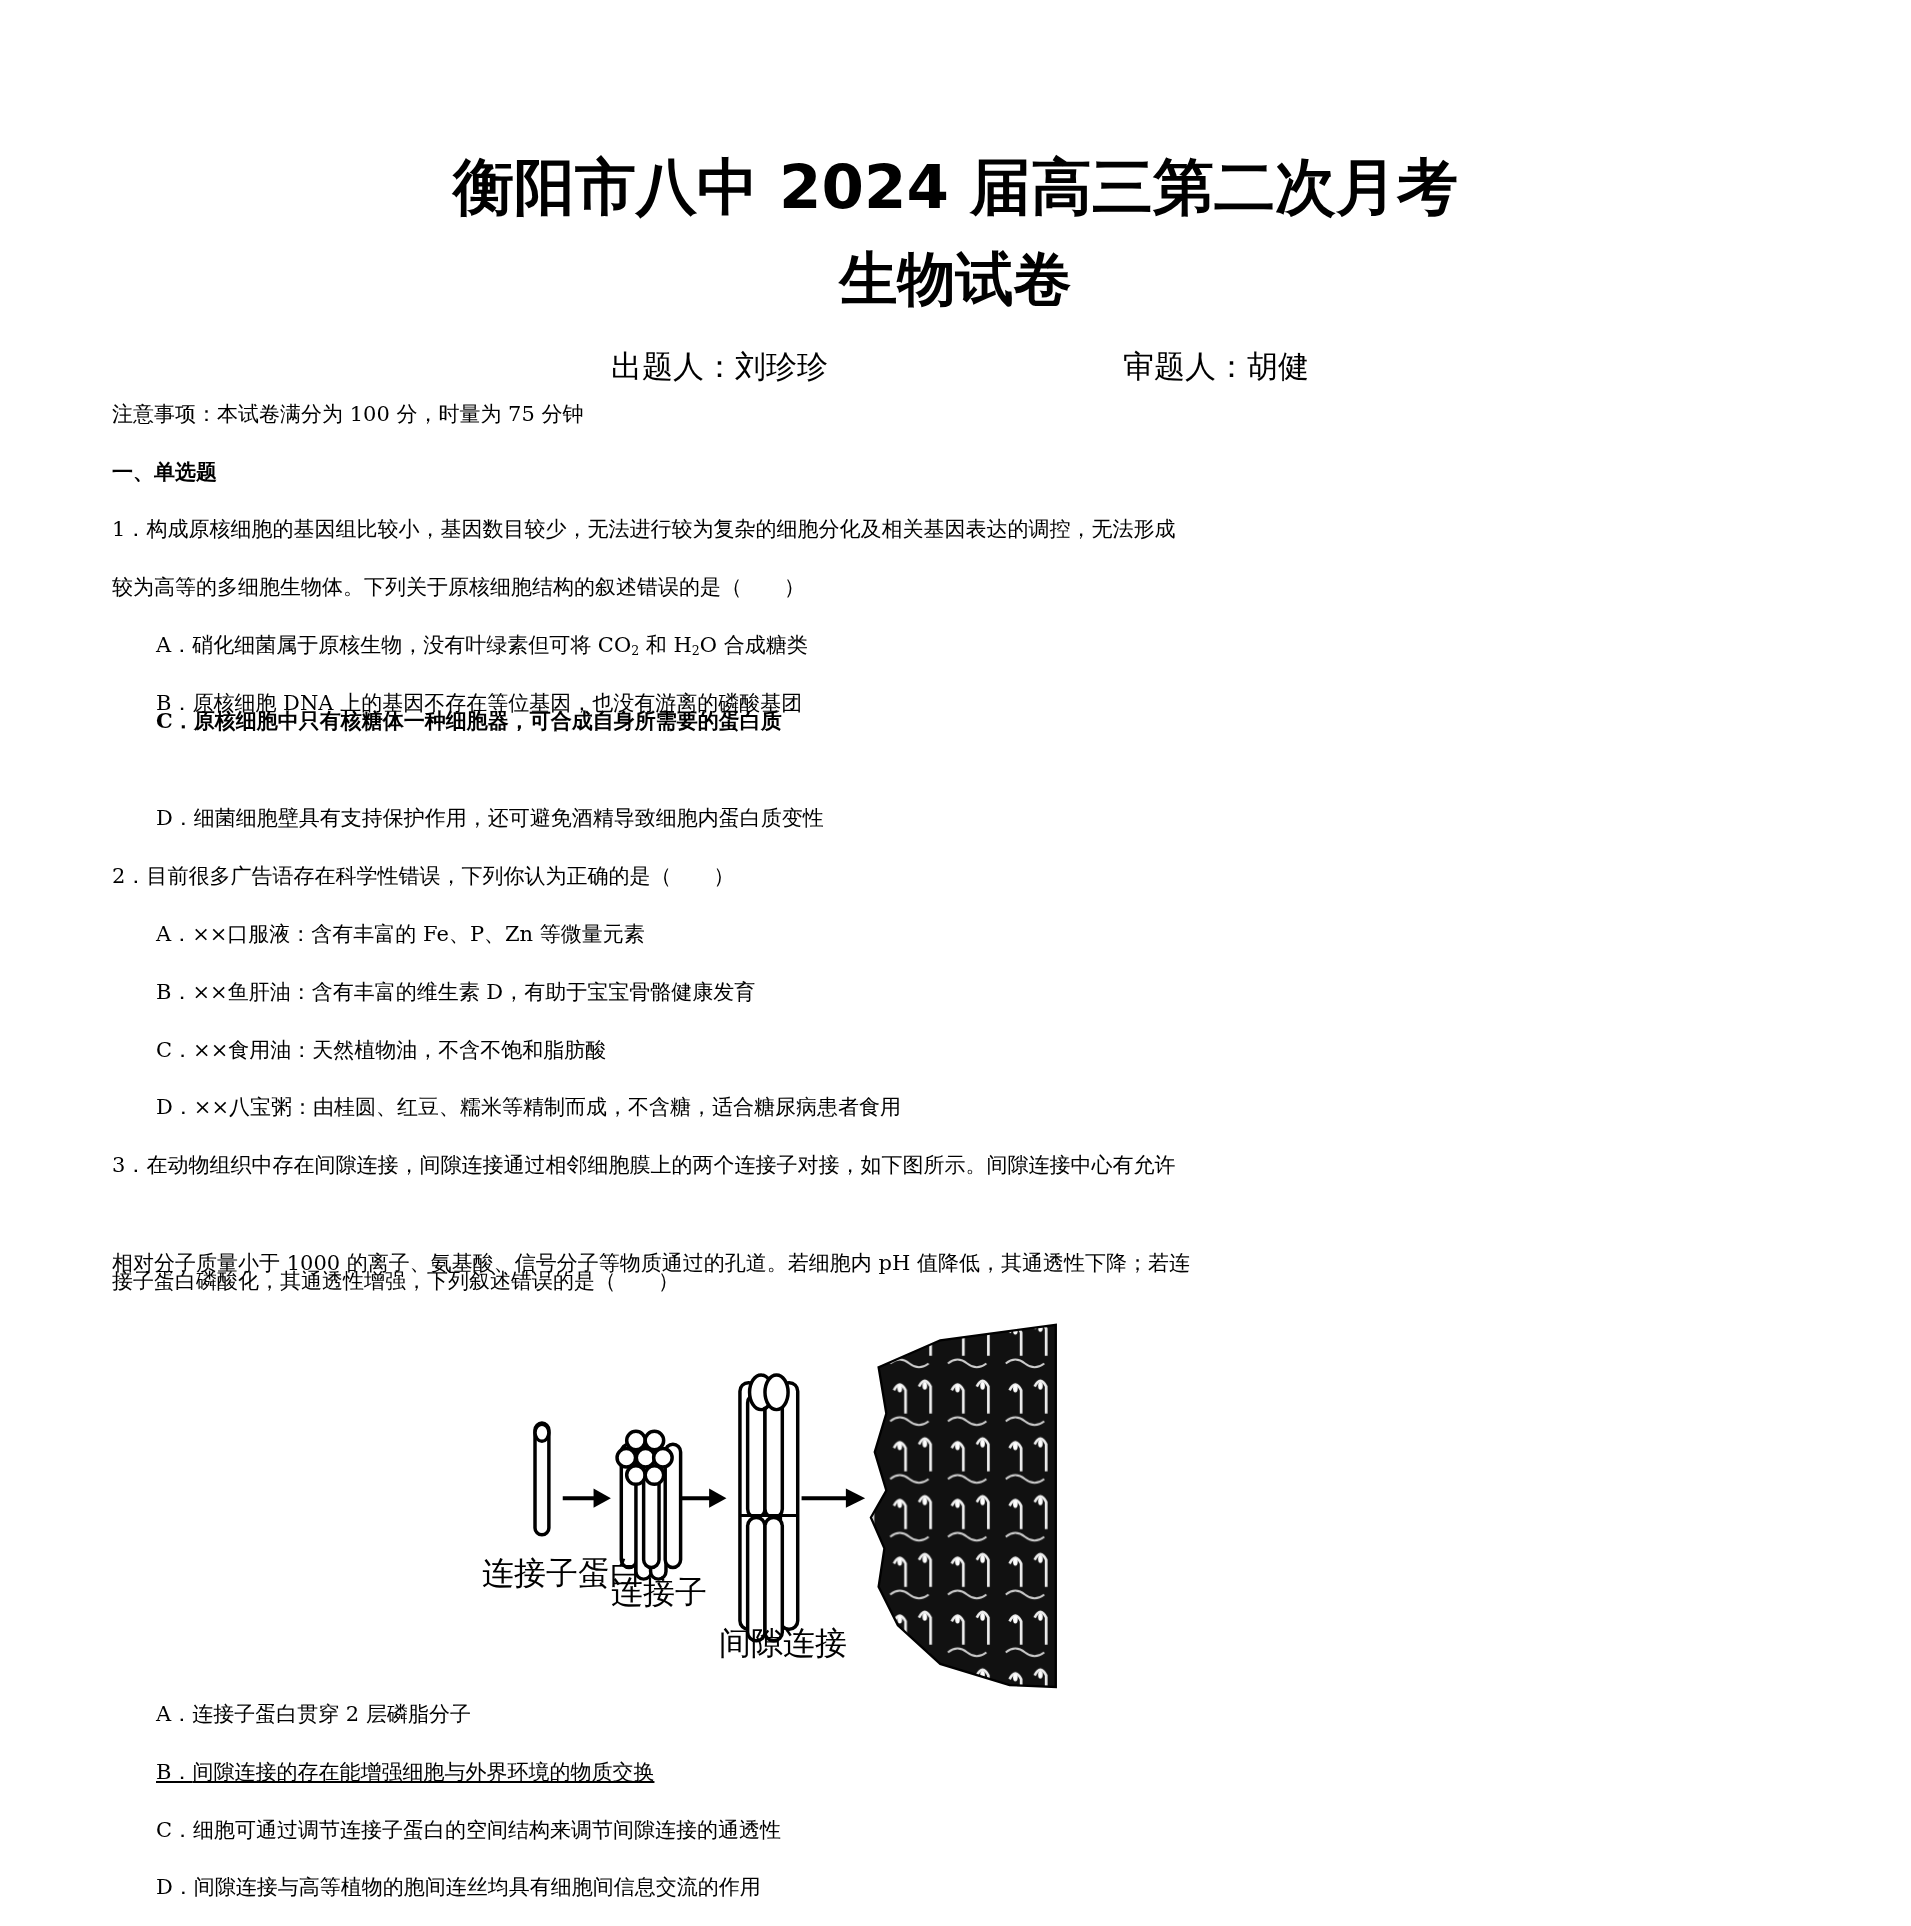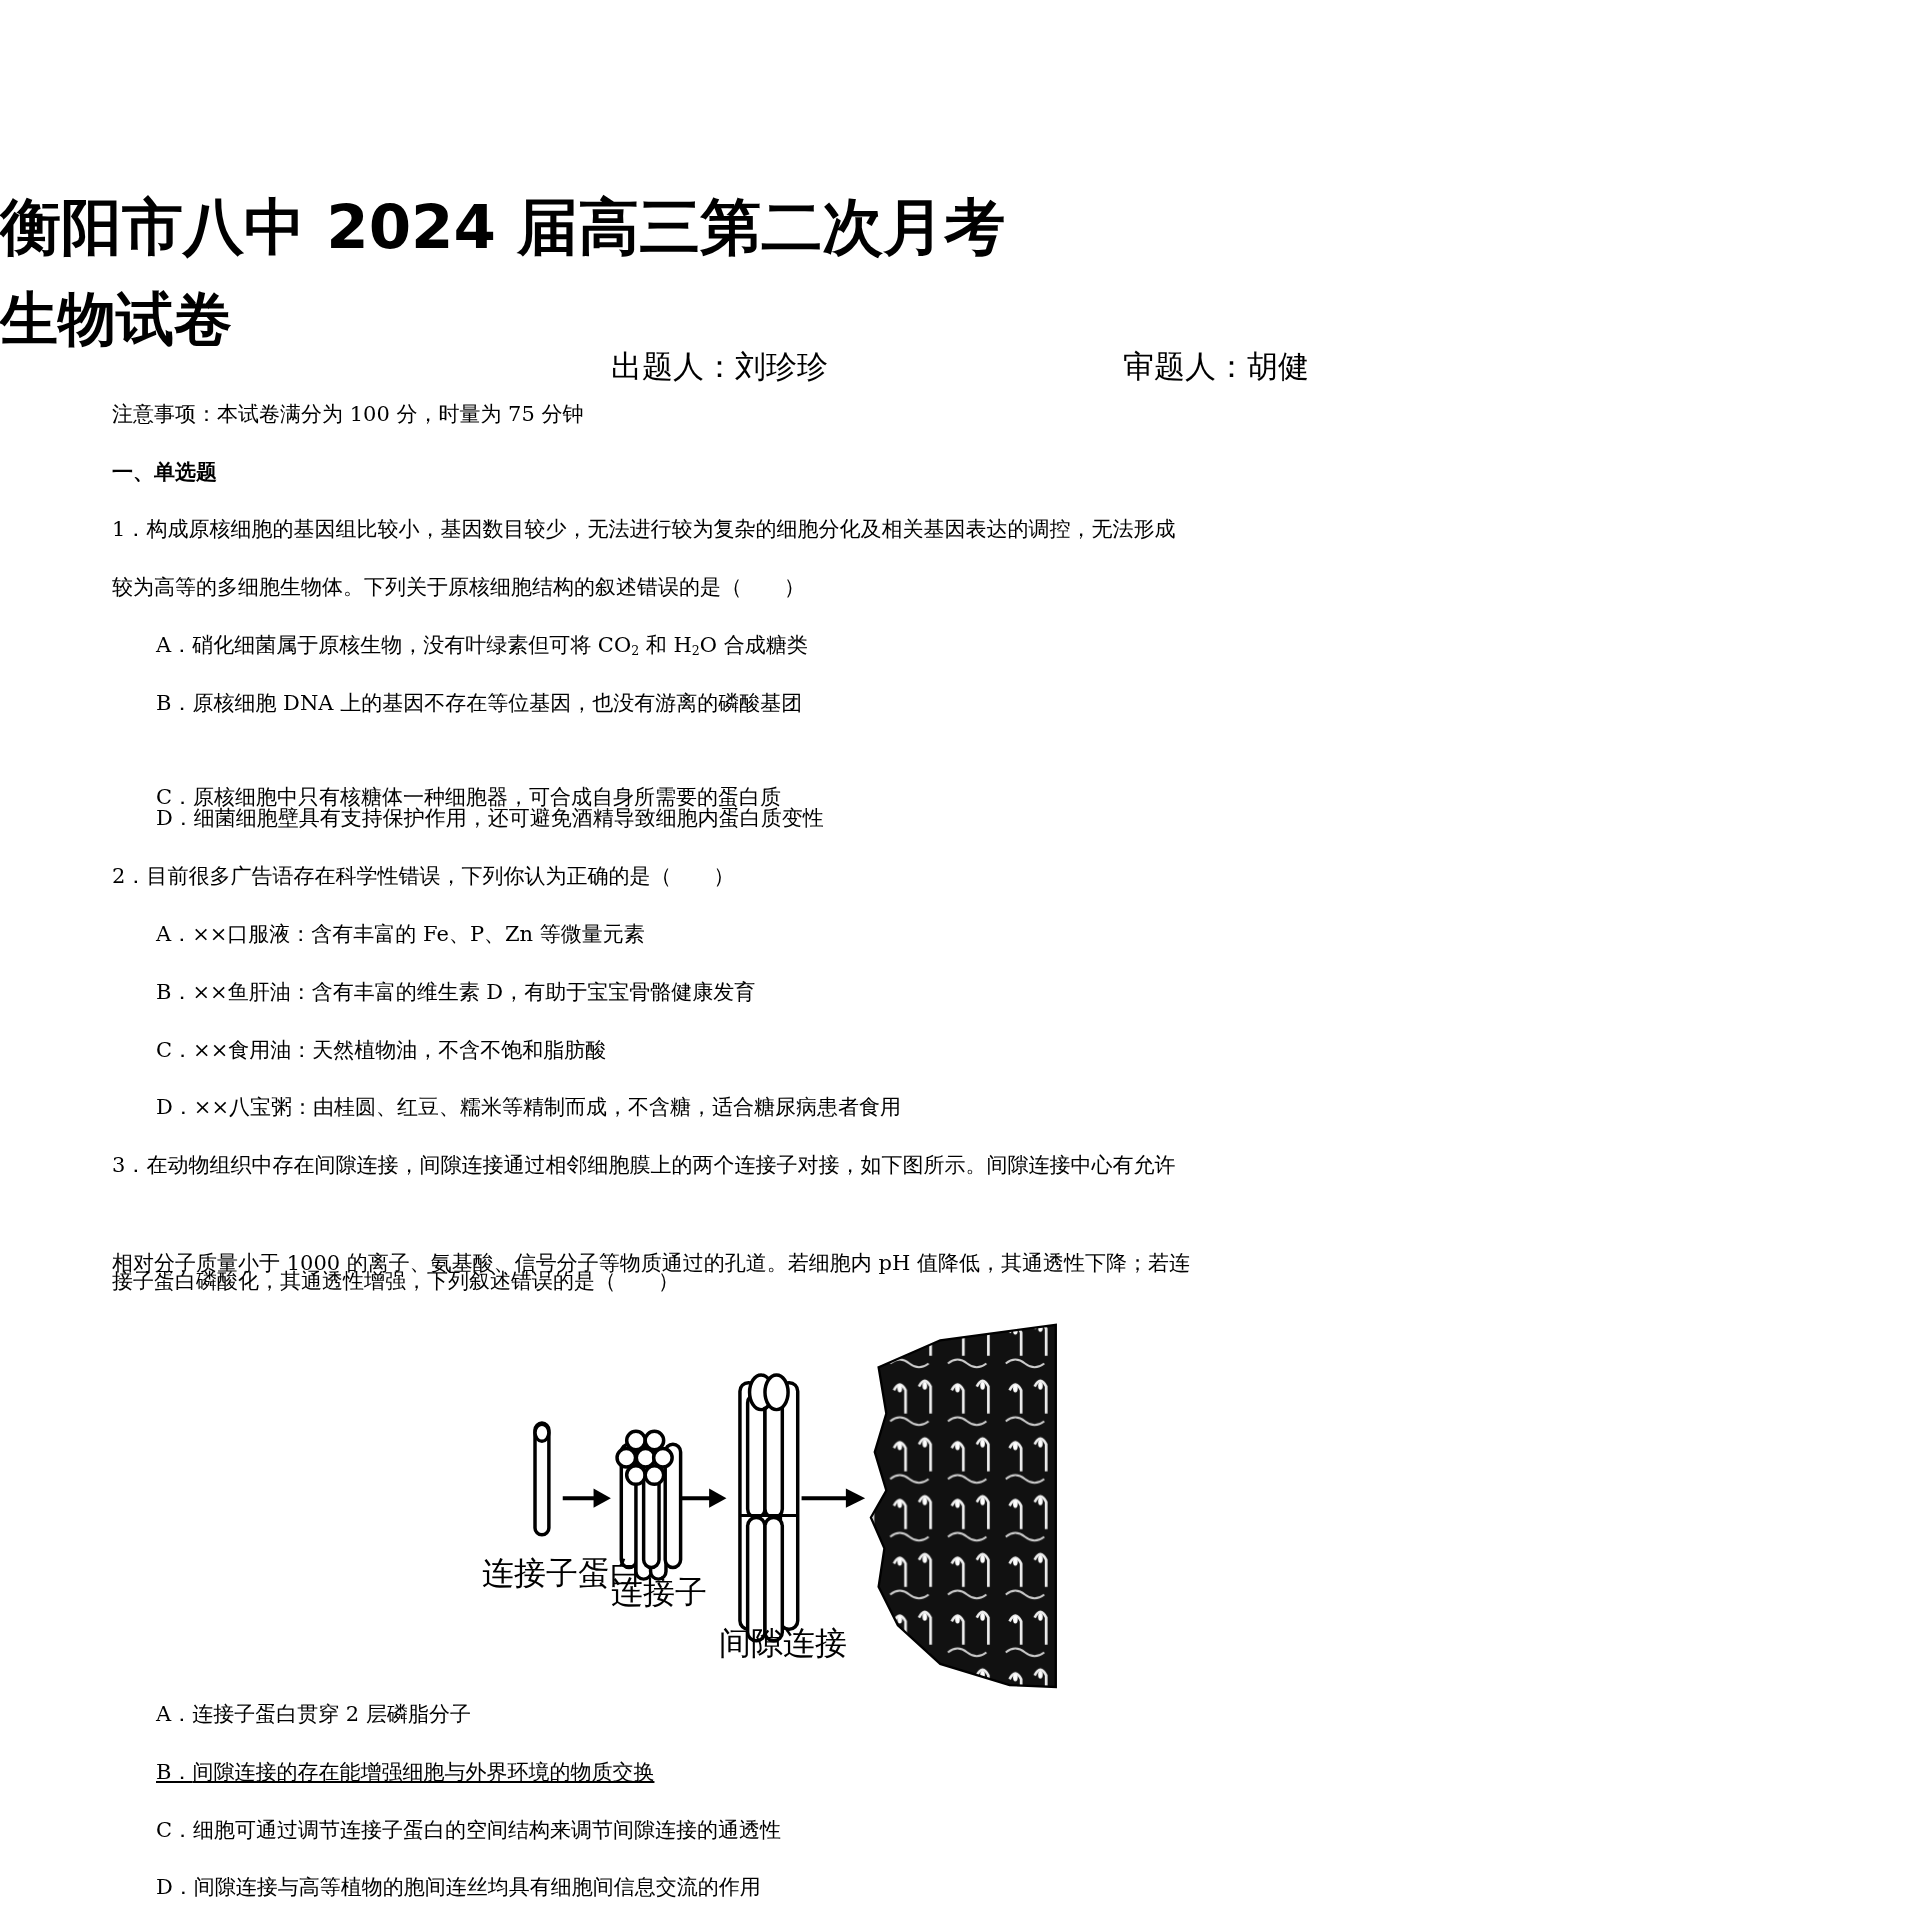--- a/index.html
+++ b/index.html
@@ -1,20 +1,20 @@
 <!DOCTYPE html>
 <html style="font-size:6.2px"><head>
 <meta charset="utf-8">
 <style>
   html, body { margin: 0; padding: 0; background: #ffffff; }
   body { width: 1911px; height: 2703px; position: relative; overflow: hidden;
          font-family: "DejaVu Serif", "Liberation Serif", serif; color: #000; }
   .page { position: absolute; left: 0; top: 0; width: 1911px; height: 2703px; }
-  .title { position: absolute; left: 0; width: 1911px; text-align: left;
-           font-family: "DejaVu Sans", "Liberation Sans", sans-serif; font-weight: bold; margin-top: 40px; }
+  .title { position: absolute; left: 0; width: 1911px; text-align: center;
+           font-family: "DejaVu Sans", "Liberation Sans", sans-serif; font-weight: bold; }
   .title1 { top: 148px; font-size: 61px; line-height: 77px; }
   .title2 { top: 241px; font-size: 58px; line-height: 77px; }
   .authors { position: absolute; top: 345px; left: 0; width: 1638px; height: 42px;
              font-size: 31px; line-height: 42px; }
   .authors .setter { position: absolute; left: 611px; }
   .authors .reviewer { position: absolute; left: 1123px; }
   .line { position: absolute; left: 112px; font-size: 21px; line-height: 42px; white-space: nowrap; }
   .opt { left: 156px; }
   .bold { font-family: "DejaVu Sans", "Liberation Sans", sans-serif; font-weight: bold; text-align: right; }
   .diagram { position: absolute; left: 478px; top: 1317px; width: 963px; height: 374px; }
@@ -35,21 +35,21 @@
   </div>
 
   <div class="line" style="top:393px;">注意事项：本试卷满分为 100 分，时量为 75 分钟</div>
   <div class="line bold" style="top:451px;">一、单选题</div>
 
   <div>
     <div class="line" style="top:508px;"><span>1．</span><span>构成原核细胞的基因组比较小，基因数目较少，无法进行较为复杂的细胞分化及相关基因表达的调控，无法形成</span></div>
     <div class="line" style="top:566px;">较为高等的多细胞生物体。下列关于原核细胞结构的叙述错误的是（　　）</div>
     <div class="line opt" style="top:624px;"><span>A．</span><span>硝化细菌属于原核生物，没有叶绿素但可将 CO</span><sub>2</sub><span> 和 H</span><sub>2</sub><span>O 合成糖类</span></div>
     <div class="line opt" style="top:682px;"><span>B．</span><span>原核细胞 DNA 上的基因不存在等位基因，也没有游离的磷酸基团</span></div>
-    <div class="line opt" style="top:776px;"><span>C．</span><span>原核细胞中只有核糖体一种细胞器，可合成自身所需要的蛋白质</span></div>
+    <div class="line opt" style="top:700px;font-weight:bold;"><span>C．</span><span>原核细胞中只有核糖体一种细胞器，可合成自身所需要的蛋白质</span></div>
     <div class="line opt" style="top:797px;"><span>D．</span><span>细菌细胞壁具有支持保护作用，还可避免酒精导致细胞内蛋白质变性</span></div>
   </div>
 
   <div>
     <div class="line" style="top:855px;"><span>2．</span><span>目前很多广告语存在科学性错误，下列你认为正确的是（　　）</span></div>
     <div class="line opt" style="top:913px;"><span>A．</span><span>××口服液：含有丰富的 Fe、P、Zn 等微量元素</span></div>
     <div class="line opt" style="top:971px;"><span>B．</span><span>××鱼肝油：含有丰富的维生素 D，有助于宝宝骨骼健康发育</span></div>
     <div class="line opt" style="top:1029px;text-align:center;"><span>C．</span><span>××食用油：天然植物油，不含不饱和脂肪酸</span></div>
     <div class="line opt" style="top:1086px;"><span>D．</span><span>××八宝粥：由桂圆、红豆、糯米等精制而成，不含糖，适合糖尿病患者食用</span></div>
   </div>

